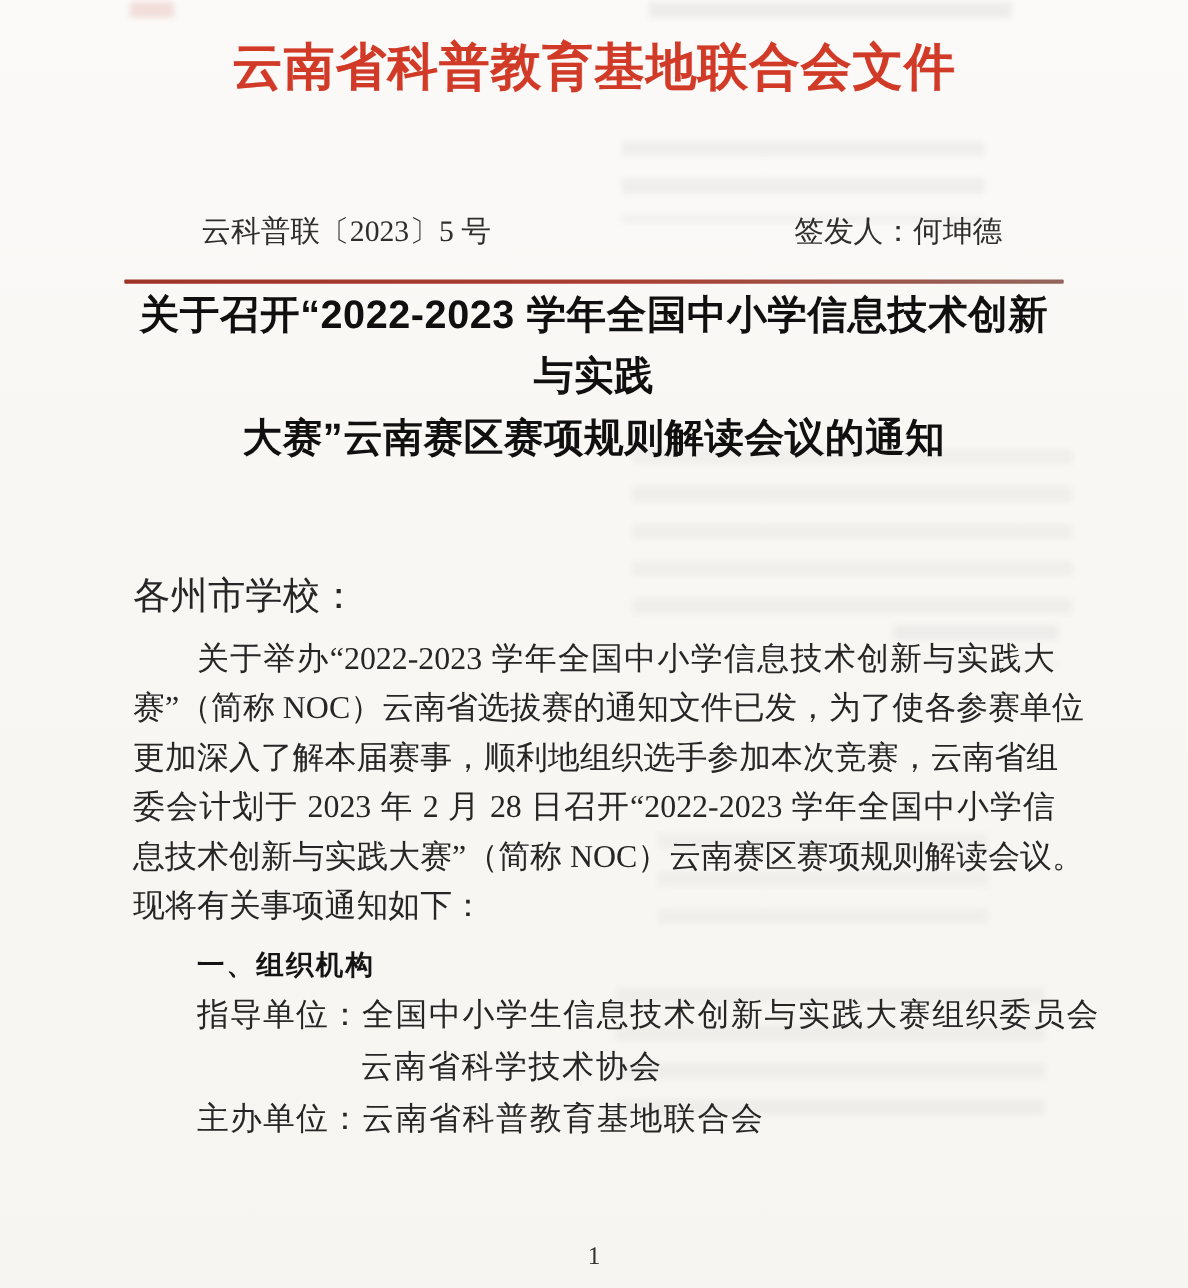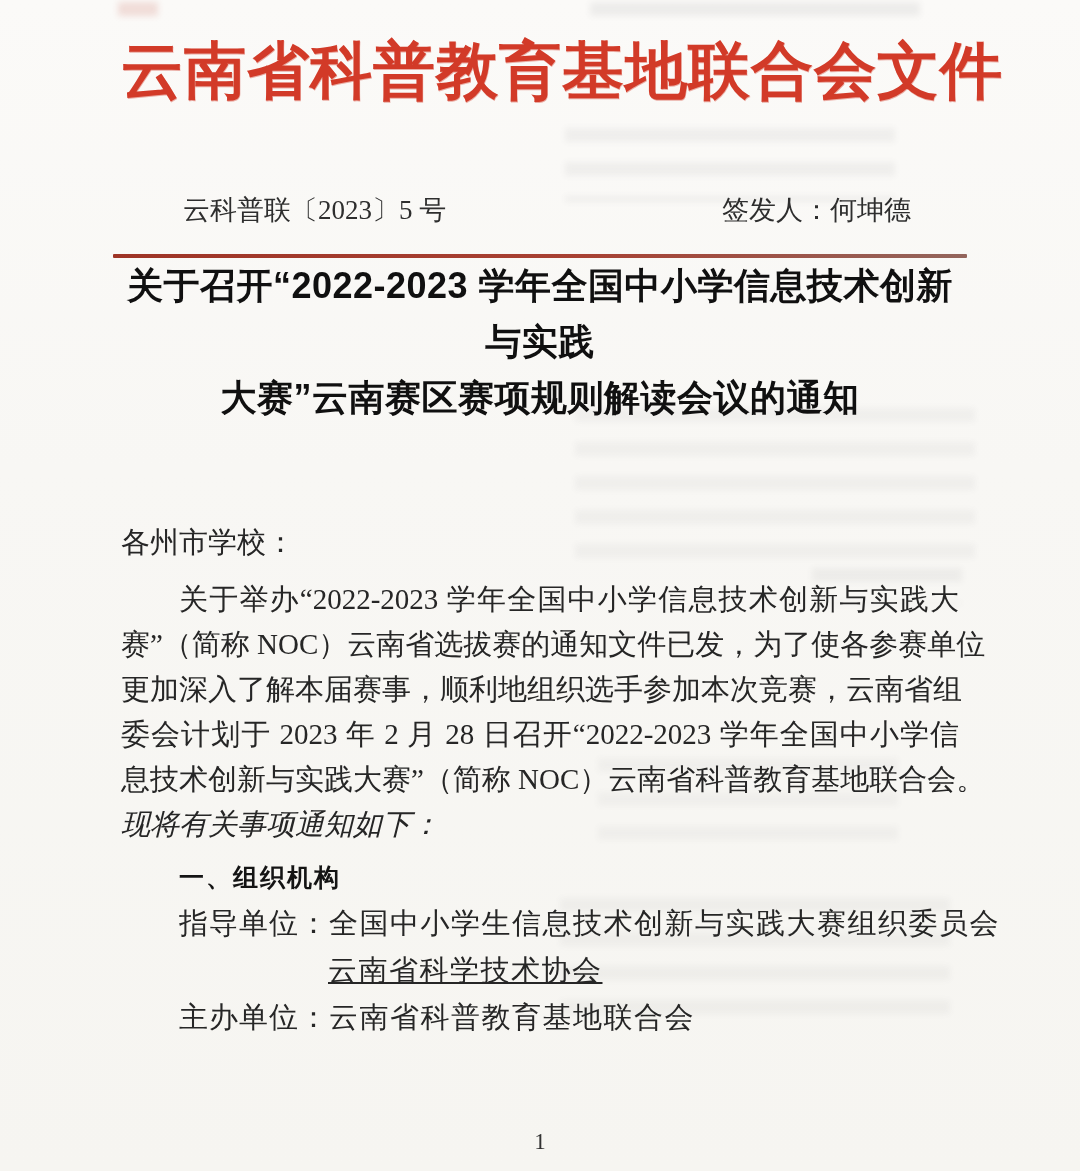--- a/index.html
+++ b/index.html
@@ -20,31 +20,31 @@
   .content {
     position: relative;
     width: 838px;
     margin: 0 auto;
     z-index: 2;
   }
   
   .org-header {
     margin-top: 30px;
     text-align: center;
-    font-size: 62px;
+    font-size: 46px;
     font-weight: bold;
     letter-spacing: 1px;
     color: #d23a28;
     line-height: 1.35;
     text-shadow: 0.5px 0.5px 0 rgba(210,58,40,0.4);
     white-space: nowrap;
   }
   
   .doc-meta {
-    margin-top: 78px;
+    margin-top: 100px;
     display: flex;
     justify-content: space-between;
     font-size: 27px;
     padding: 0 48px 0 62px;
     color: #2e2e2e;
   }
   .red-rule {
     margin-top: 26px;
     margin-left: -8px;
     width: 854px;
@@ -57,40 +57,39 @@
     text-align: center;
     font-family: "Liberation Sans", "DejaVu Sans", sans-serif;
     font-size: 36px;
     font-weight: bold;
     color: #101010;
     line-height: 56px;
     letter-spacing: 0.5px;
   }
   .salutation {
     margin-top: 94px;
-    font-size: 29px;
+    font-size: 34px;
     line-height: 45px;
   }
   .para {
     margin-top: 12px;
     font-size: 29px;
     line-height: 45px;
   }
   .para-line {
     text-align: justify;
     text-align-last: justify;
     white-space: nowrap;
   }
   .para-line.first {
     padding-left: 58px;
   }
   .para-line.last {
     text-align: left;
     text-align-last: left;
-    font-style: italic;
   }
   .sec-heading {
     margin-top: 8px;
     padding-left: 58px;
     font-family: "Liberation Sans", "DejaVu Sans", sans-serif;
     font-size: 25px;
     font-weight: bold;
     color: #141414;
     line-height: 45px;
     letter-spacing: 2px;
@@ -98,21 +97,20 @@
   .unit-line {
     padding-left: 58px;
     font-size: 29px;
     line-height: 47px;
     white-space: nowrap;
   }
   .unit-line .label { letter-spacing: 1px; }
   .unit-line .unit { letter-spacing: 1.5px; }
   .unit-line.cont {
     padding-left: 207px;
-    text-decoration: underline;
   }
   .page-number {
     position: absolute;
     bottom: 16px;
     left: 0;
     width: 100%;
     text-align: center;
     font-size: 23px;
     color: #333;
     z-index: 2;
@@ -168,21 +166,21 @@
       <div>大赛”云南赛区赛项规则解读会议的通知</div>
     </div>
 
     <div class="salutation">各州市学校：</div>
 
     <div class="para">
       <div class="para-line first">关于举办“2022-2023 学年全国中小学信息技术创新与实践大</div>
       <div class="para-line">赛”（简称 NOC）云南省选拔赛的通知文件已发，为了使各参赛单位</div>
       <div class="para-line">更加深入了解本届赛事，顺利地组织选手参加本次竞赛，云南省组</div>
       <div class="para-line">委会计划于 2023 年 2 月 28 日召开“2022-2023 学年全国中小学信</div>
-      <div class="para-line">息技术创新与实践大赛”（简称 NOC）云南省科普教育基地联合会。</div>
+      <div class="para-line">息技术创新与实践大赛”（简称 NOC）云南赛区赛项规则解读会议。</div>
       <div class="para-line last">现将有关事项通知如下：</div>
     </div>
 
     <div class="sec-heading">一、组织机构</div>
 
     <div class="unit-line">
       <span class="label">指导单位：</span><span class="unit">全国中小学生信息技术创新与实践大赛组织委员会</span>
     </div>
 
     <div class="unit-line cont">

